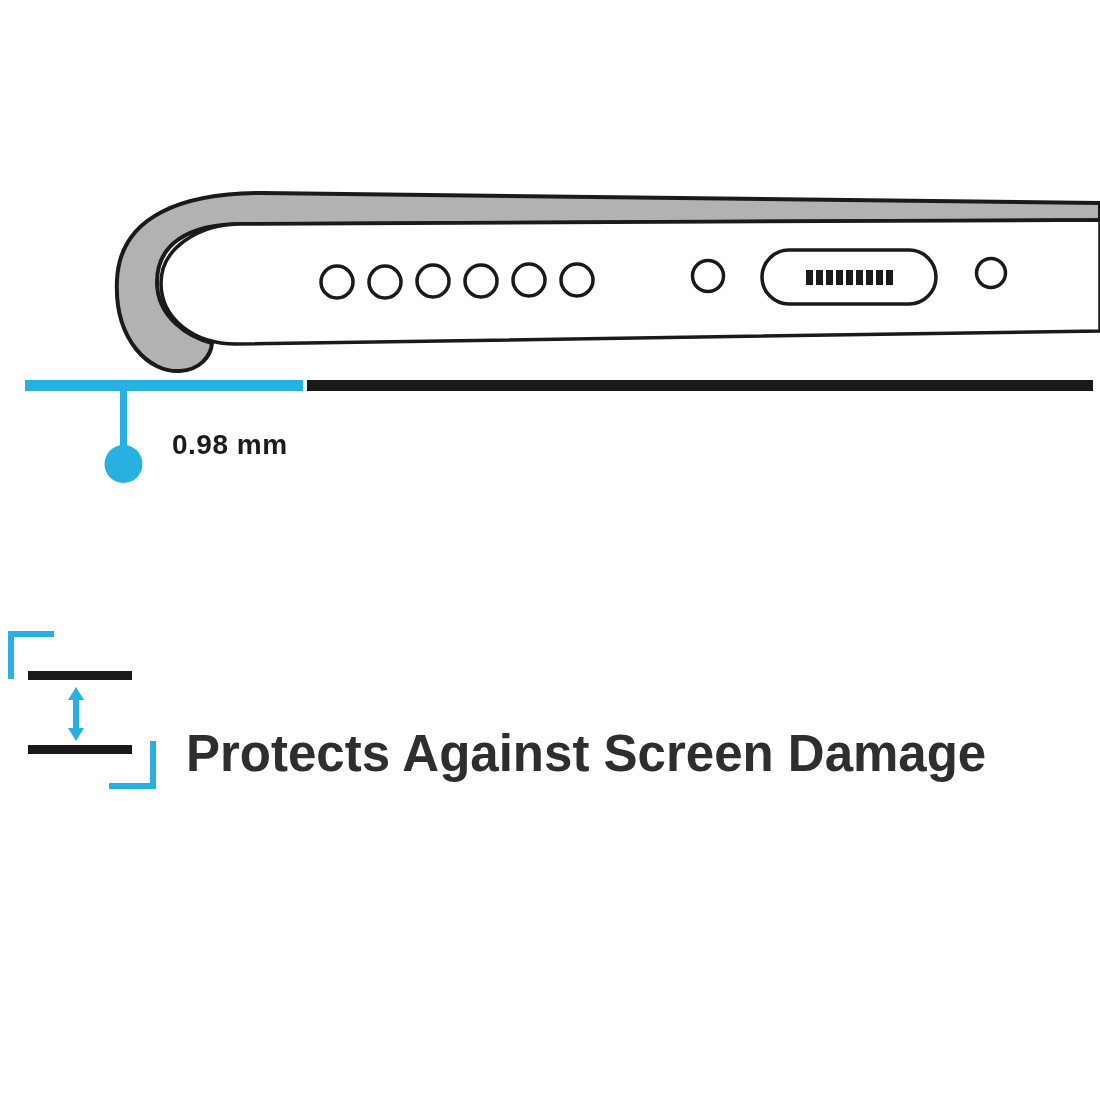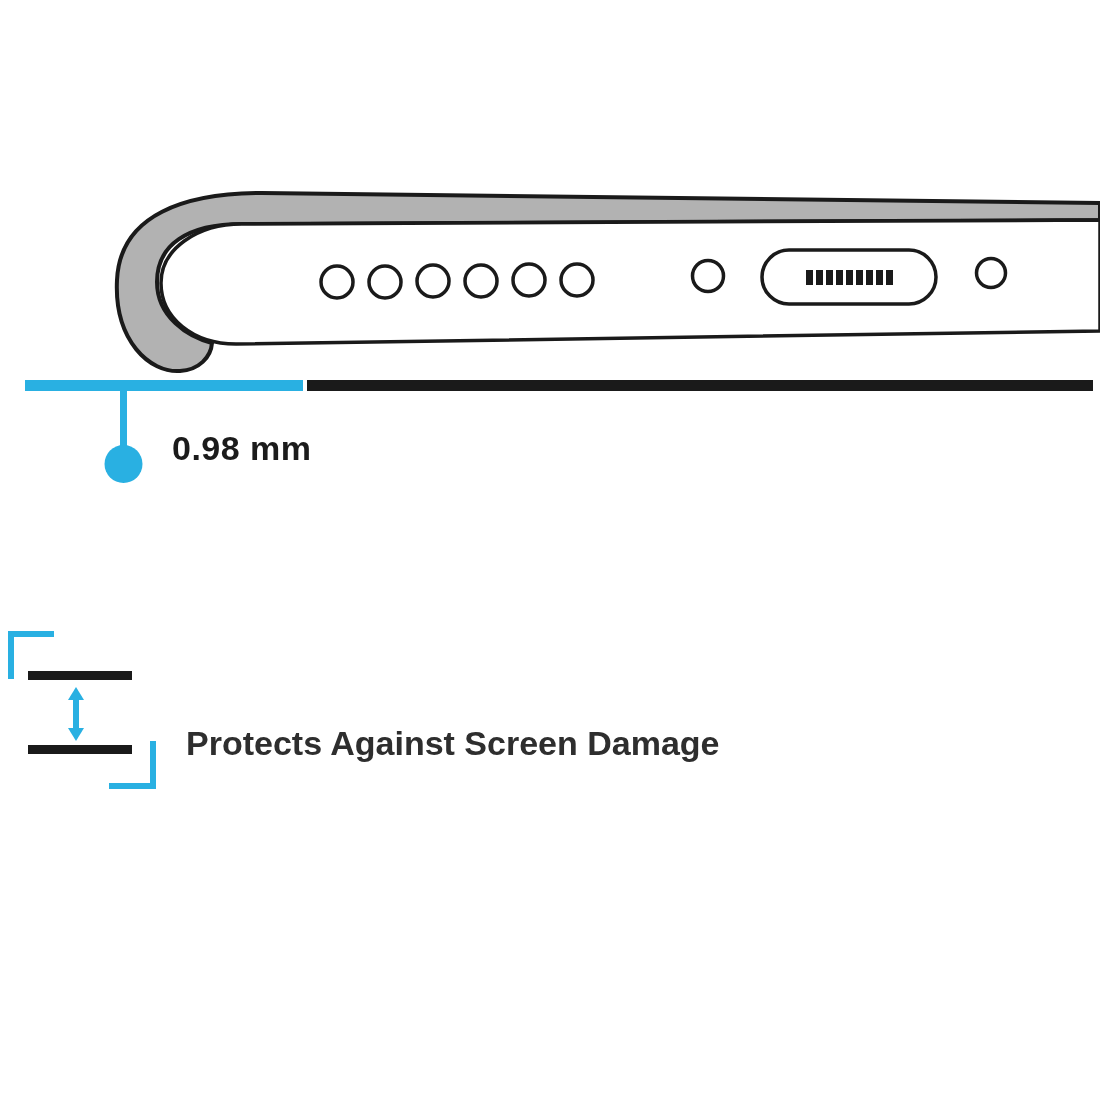--- a/index.html
+++ b/index.html
@@ -17,37 +17,37 @@
     width: 1100px; height: 1100px;
   }
   .outline { stroke: var(--outline-black, #1a1a1a); }
   .case-fill { fill: var(--case-gray, #b2b2b2); }
   .accent-fill { fill: var(--accent-cyan, #29b6e6); }
   .accent-stroke { stroke: var(--accent-cyan, #29b6e6); }
   .black-fill { fill: var(--outline-black, #1a1a1a); }
   .measure-label {
     position: absolute;
     left: 172px; top: 429px;
-    font-size: 34px;
+    font-size: 28px;
     font-weight: bold;
     letter-spacing: 0.5px;
     color: var(--text-black, #1d1d1d);
   }
   .feature-title {
     position: absolute;
     left: 184px; top: 634px;
     font-size: 66px;
     font-weight: bold;
     letter-spacing: -1px;
     color: var(--text-black, #141414);
   }
   .feature-subtitle {
     position: absolute;
     left: 186px; top: 724px;
-    font-size: 34px;
+    font-size: 51px;
     font-weight: bold;
     letter-spacing: 0px;
     color: #2e2e2e;
   }
 </style>
 </head>
 <body>
 
 <div class="page">
 

